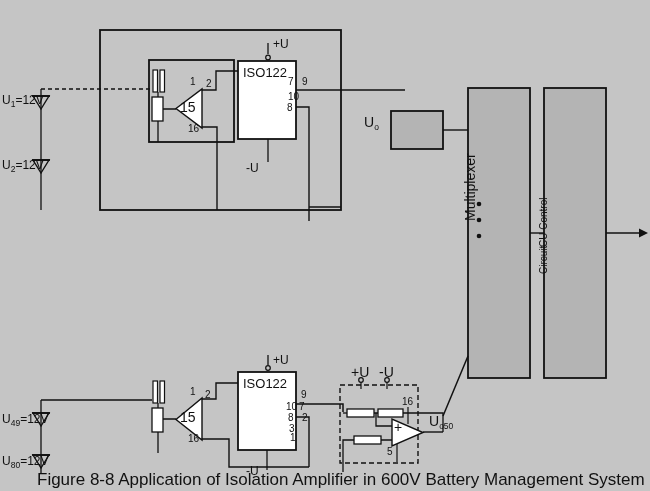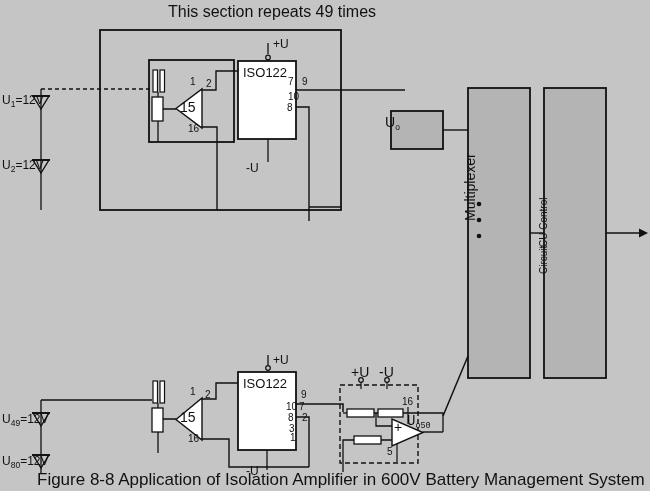--- a/index.html
+++ b/index.html
@@ -111,39 +111,38 @@
     <rect class="comp" stroke-width="1.3" x="378" y="409" width="25" height="8"></rect>
     <path class="wire" stroke-width="1.3" d="M403 413 H443 V432"></path>
     <rect class="comp" stroke-width="1.3" x="354" y="436" width="27" height="8"></rect>
     <path class="wire" stroke-width="1.3" d="M354 440 H343 V472 M381 440 H392"></path>
     <path class="wire" stroke-width="1.2" d="M408 407 V424 M397 444 V462"></path>
     <path class="comp" stroke-width="1.4" d="M392 419 V446 L423 432.5 Z"></path>
     <path class="wire" stroke-width="1.4" d="M423 432 H443"></path>
     <path class="wire" stroke-width="1.5" d="M443 416 L468 356"></path>
   </svg>
 
-  <div class="lbl s16 ctr" style="left:152px; top:3px; width:240px;">This section repeats 49 times</div>
 
   <div class="lbl s12" style="left:2px; top:94px;"><span>U</span><sub class="small">1</sub><span>=12V</span></div>
   <div class="lbl s12" style="left:2px; top:159px;"><span>U</span><sub class="small">2</sub><span>=12V</span></div>
   <div class="lbl s12" style="left:2px; top:413px;text-align:center;"><span>U</span><sub class="small">49</sub><span>=12V</span></div>
   <div class="lbl s12" style="left:2px; top:455px;"><span>U</span><sub class="small">80</sub><span>=12V</span></div>
 
   <div class="lbl s12" style="left:273px; top:38px;">+U</div>
   <div class="lbl s12" style="left:246px; top:162px;">-U</div>
   <div class="lbl s13" style="left:243px; top:66px;">ISO122</div>
   <div class="lbl s11" style="left:180px; top:100px;">15</div>
   <div class="lbl s10" style="left:190px; top:76px;">1</div>
   <div class="lbl s10" style="left:206px; top:78px;">2</div>
   <div class="lbl s10" style="left:188px; top:123px;">16</div>
   <div class="lbl s10" style="left:288px; top:76px;">7</div>
   <div class="lbl s10" style="left:302px; top:76px;">9</div>
   <div class="lbl s10" style="left:288px; top:91px;">10</div>
   <div class="lbl s10" style="left:287px; top:102px;">8</div>
-  <div class="lbl s14" style="left:385px; top:115px;"><span>U</span><sub class="small">o</sub></div>
+  <div class="lbl s14" style="left:364px; top:115px;"><span>U</span><sub class="small">o</sub></div>
 
   <div class="vlbl s11" style="left:463px; top:157px; height:64px;">Multiplexer</div>
   <div class="vlbl s10" style="left:539px; top:183px; height:64px;">CU Control</div>
   <div class="vlbl s10" style="left:539px; top:236px; height:38px;">Circuit</div>
 
   <div class="lbl s12" style="left:273px; top:354px;">+U</div>
   <div class="lbl s13" style="left:243px; top:377px;">ISO122</div>
   <div class="lbl s11" style="left:180px; top:410px;">15</div>
   <div class="lbl s10" style="left:190px; top:386px;">1</div>
   <div class="lbl s10" style="left:205px; top:389px;">2</div>
@@ -155,16 +154,16 @@
   <div class="lbl s10" style="left:302px; top:412px;">2</div>
   <div class="lbl s10" style="left:289px; top:423px;">3</div>
   <div class="lbl s10" style="left:290px; top:432px;">1</div>
   <div class="lbl s12" style="left:246px; top:465px;">-U</div>
 
   <div class="lbl s11" style="left:351px; top:365px;">+U</div>
   <div class="lbl s11" style="left:379px; top:365px;">-U</div>
   <div class="lbl s10" style="left:402px; top:396px;">16</div>
   <div class="lbl s10" style="left:387px; top:446px;">5</div>
   <div class="lbl s11" style="left:394px; top:420px;">+</div>
-  <div class="lbl s14" style="left:407px; top:414px;font-family:Liberation Mono, monospace;"><span>U</span><sub class="small">o50</sub></div>
+  <div class="lbl s14" style="left:429px; top:414px;"><span>U</span><sub class="small">o50</sub></div>
 
   <div class="lbl s115 ctr" style="left:37px; top:471px; width:480px;">Figure 8-8 Application of Isolation Amplifier in 600V Battery Management System</div>
 </div>
 
 </body></html>

